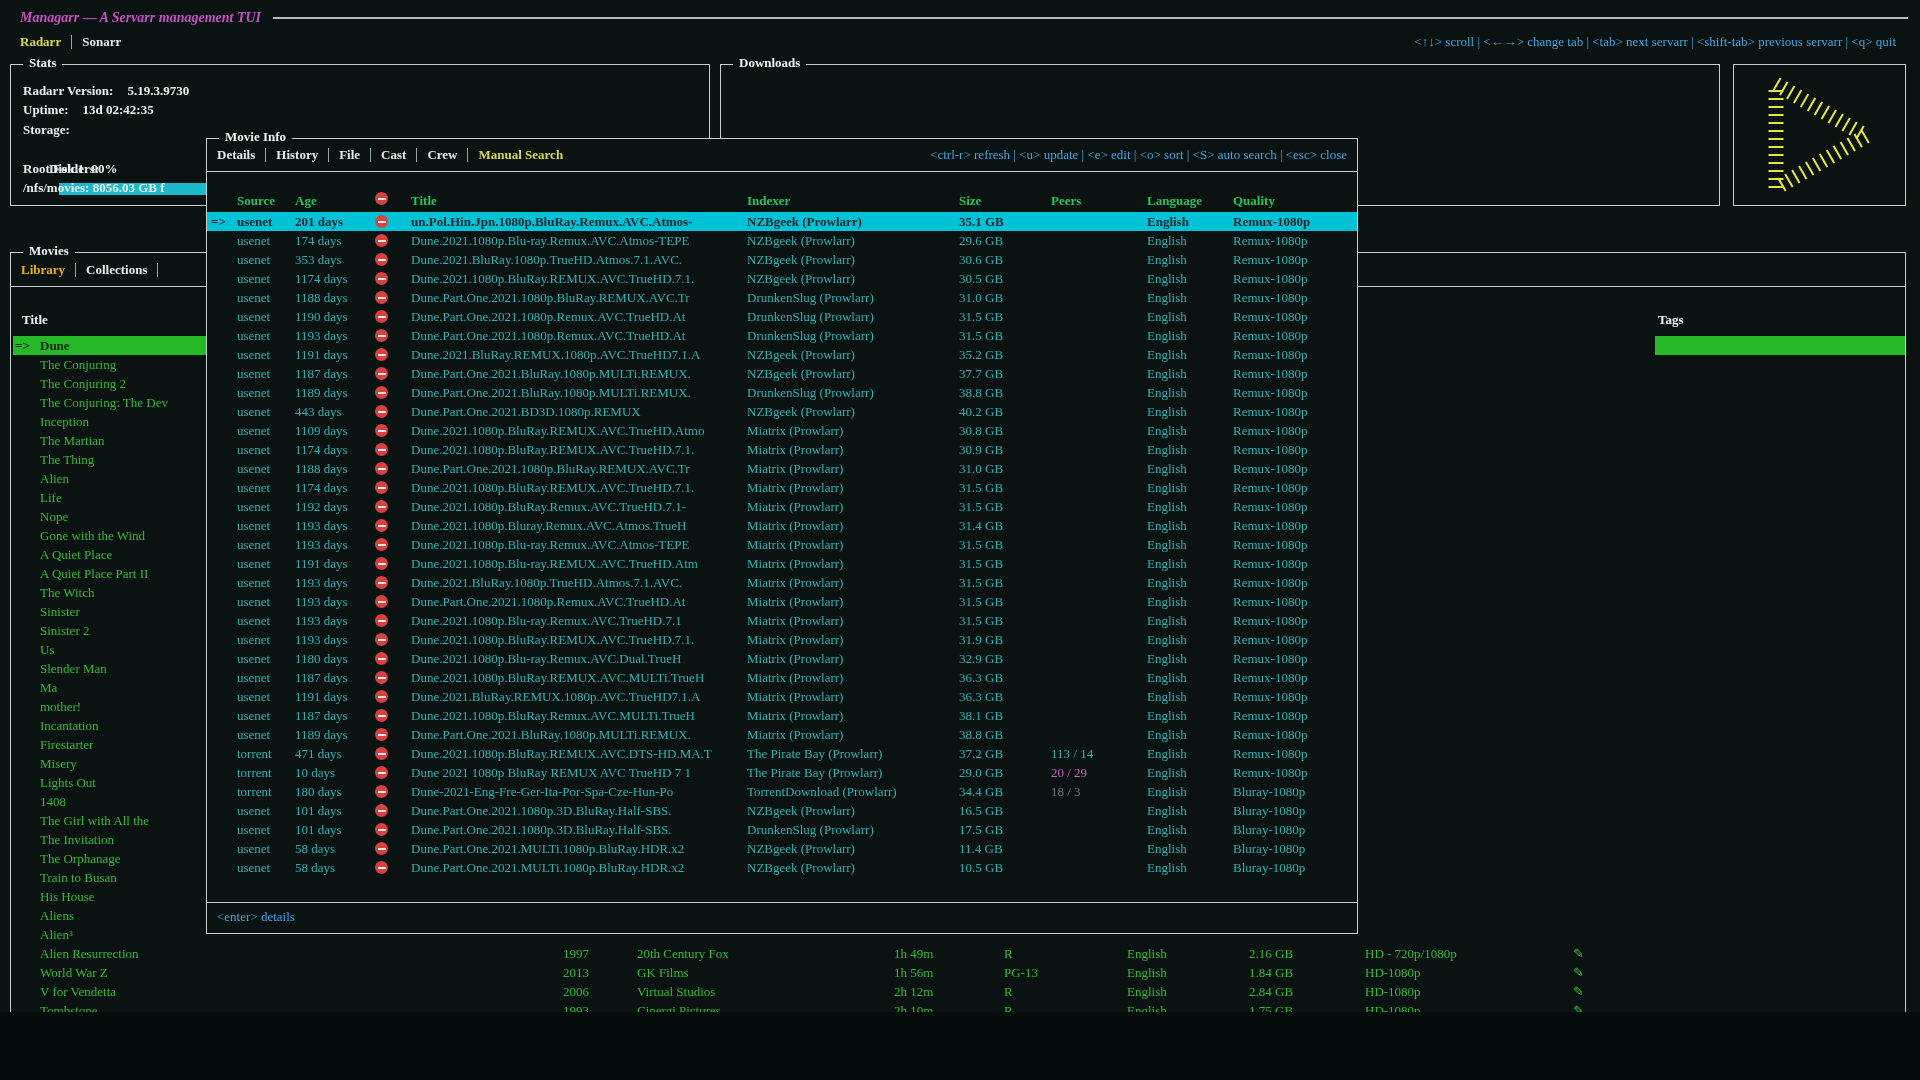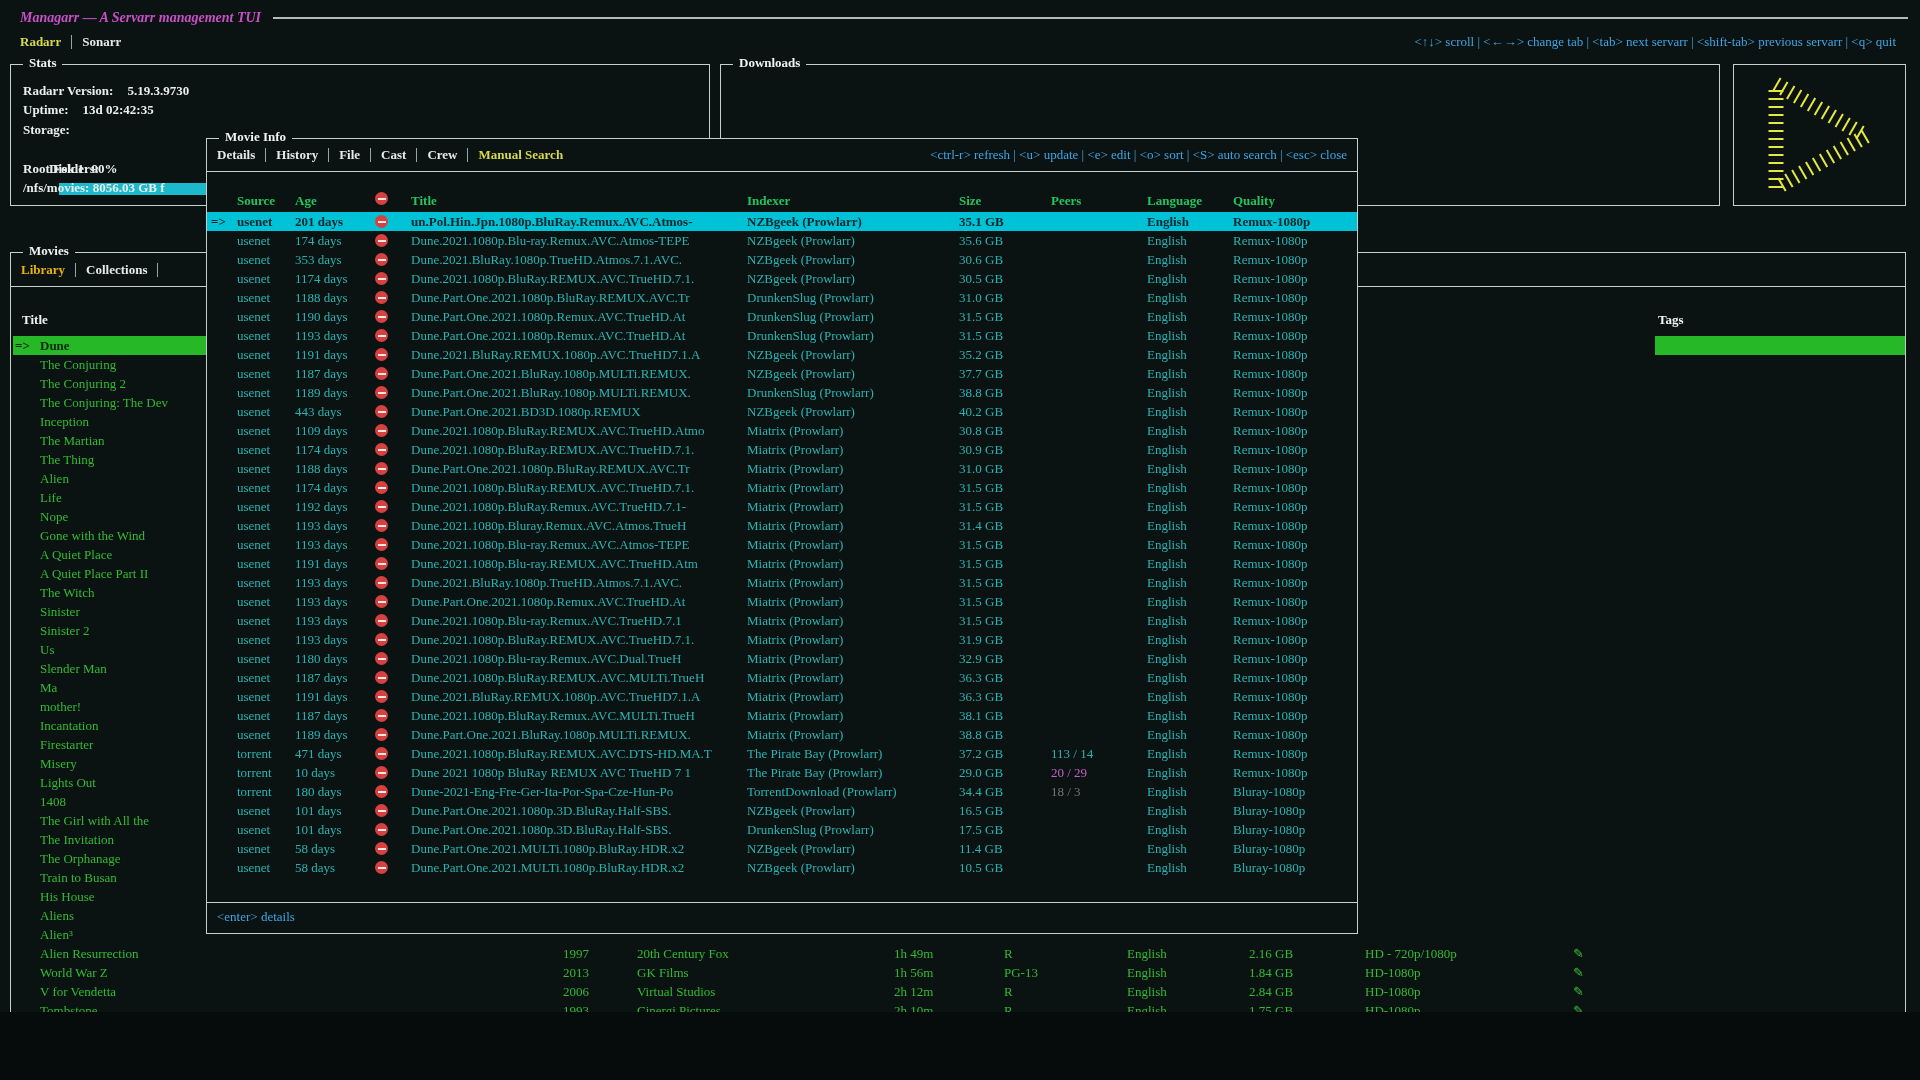--- a/index.html
+++ b/index.html
@@ -696,21 +696,21 @@
           <span class="c">Remux-1080p</span>
         </div>
 
         <div class="mi-grid mi-row">
           <span class="c prefix"></span>
           <span class="c">usenet</span>
           <span class="c">174 days</span>
           <span class="c"><span class="reject"></span></span>
           <span class="c">Dune.2021.1080p.Blu-ray.Remux.AVC.Atmos-TEPE</span>
           <span class="c">NZBgeek (Prowlarr)</span>
-          <span class="c">35.6 GB</span>
+          <span class="c">29.6 GB</span>
           <span class="c peers"></span>
           <span class="c">English</span>
           <span class="c">Remux-1080p</span>
         </div>
 
         <div class="mi-grid mi-row">
           <span class="c prefix"></span>
           <span class="c">usenet</span>
           <span class="c">353 days</span>
           <span class="c"><span class="reject"></span></span>

